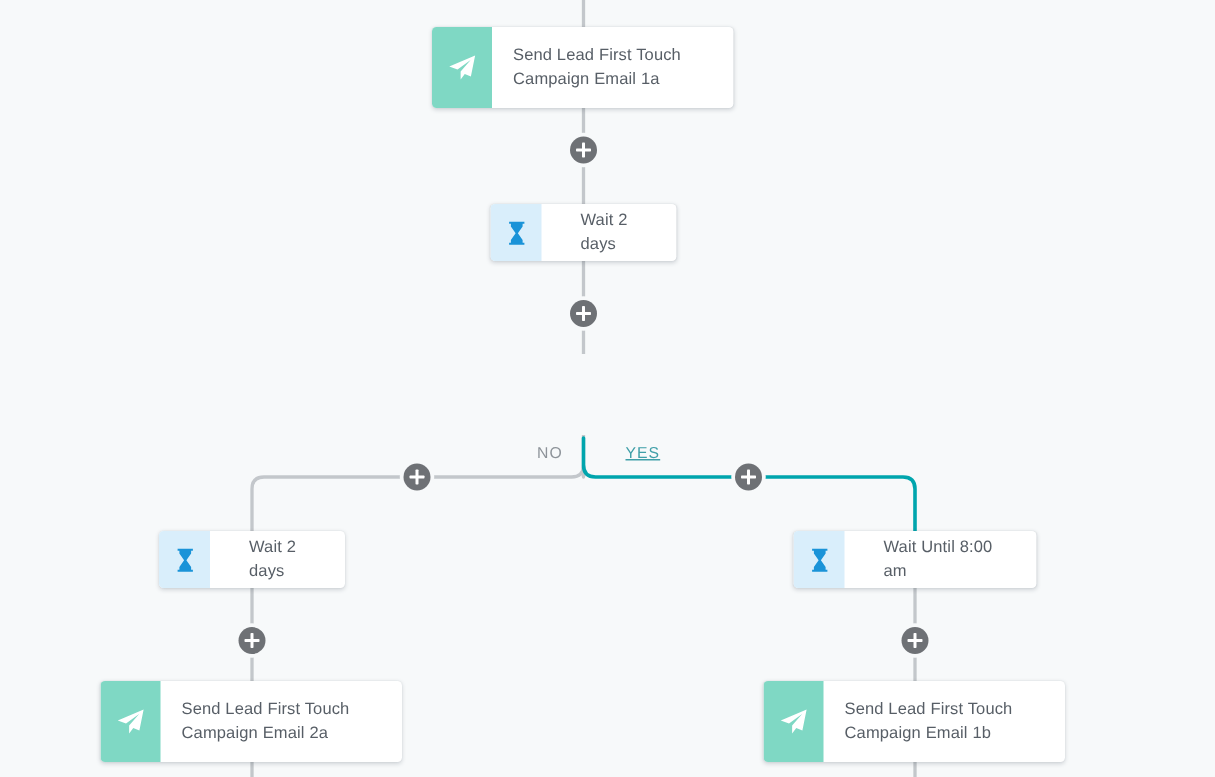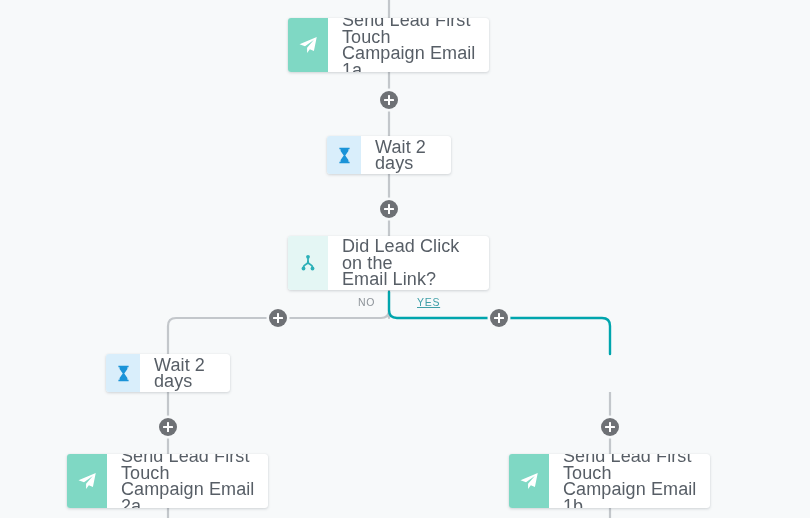--- a/index.html
+++ b/index.html
@@ -44,35 +44,35 @@
     width: 40px;
     display: flex;
     align-items: center;
     justify-content: center;
   }
   .node-label {
     flex: 1 1 auto;
     display: flex;
     align-items: center;
     padding: 0 13px 0 14px;
-    font-size: 18px;
+    font-size: 11px;
     line-height: 16.5px;
     color: #575e66;
     letter-spacing: .1px;
     white-space: pre-line;
   }
 
   
   .tile-send   { background: #7fd8c4; }
   .tile-wait   { background: #d9eefb; }
   .tile-branch { background: #e4f6f4; }
 
   
   .node-2line { height: 54px; }
-  .node-1line { height: 38px; }
+  .node-1line { height: 38px; gap: 12px; }
   .node-1line .node-icon { width: 34px; }
   .node-1line .node-label { padding: 0 16px 0 14px; }
 
   
   .branch-label {
     position: absolute;
     font-size: 10.5px;
     letter-spacing: .7px;
     color: #8d9399;
   }
@@ -140,52 +140,44 @@
     <div class="node-icon tile-wait">
       <svg width="15" height="17" viewBox="0 0 16 20" aria-hidden="true">
         <path d="M2 1 h12 v1.6 h-1.4 v2.1 L8.9 10 l3.7 5.3 v2.1 H14 V19 H2 v-1.6 h1.4 v-2.1 L7.1 10 3.4 4.7 V2.6 H2 Z" fill="#1a93d8"></path>
       </svg>
     </div>
     <div class="node-label">Wait 2 days</div>
   </div>
 
   <div class="plus" style="left:380px; top:200px;"></div>
 
-  <div class="node node-2line" style="left:288px; top:236px; width:201px;">
-    <div class="node-icon tile-branch">
-      <svg width="20" height="20" viewBox="0 0 24 24" aria-hidden="true">
-        <g fill="none" stroke="#2cb0b8" stroke-width="2.1" stroke-linecap="round">
-          <path d="M12 6.6 L12 10.4"></path>
-          <path d="M12 10.4 C12 14.4 6.6 13.4 6.6 17.1"></path>
-          <path d="M12 10.4 C12 14.4 17.4 13.4 17.4 17.1"></path>
-        </g>
-        <circle cx="12" cy="4.6" r="2.3" fill="#2cb0b8"></circle>
-        <circle cx="6.6" cy="18.6" r="2.3" fill="#2cb0b8"></circle>
-        <circle cx="17.4" cy="18.6" r="2.3" fill="#2cb0b8"></circle>
-      </svg>
-    </div>
-    <div class="node-label">Did Lead Click on the
-Email Link?</div>
-  </div>
 
   <div class="branch-label no" style="left:358px; top:296px;">NO</div>
   <div class="branch-label yes" style="left:417px; top:296px;text-decoration:underline;">YES</div>
 
   <div class="plus" style="left:269px; top:309px;"></div>
   <div class="plus" style="left:490px; top:309px;"></div>
 
   <div class="node node-1line" style="left:106px; top:354px; width:124px;">
     <div class="node-icon tile-wait">
       <svg width="15" height="17" viewBox="0 0 16 20" aria-hidden="true">
         <path d="M2 1 h12 v1.6 h-1.4 v2.1 L8.9 10 l3.7 5.3 v2.1 H14 V19 H2 v-1.6 h1.4 v-2.1 L7.1 10 3.4 4.7 V2.6 H2 Z" fill="#1a93d8"></path>
       </svg>
     </div>
     <div class="node-label">Wait 2 days</div>
   </div>
 
+  <div class="node node-1line" style="left:529px; top:354px; width:162px;">
+    <div class="node-icon tile-wait">
+      <svg width="15" height="17" viewBox="0 0 16 20" aria-hidden="true">
+        <path d="M2 1 h12 v1.6 h-1.4 v2.1 L8.9 10 l3.7 5.3 v2.1 H14 V19 H2 v-1.6 h1.4 v-2.1 L7.1 10 3.4 4.7 V2.6 H2 Z" fill="#1a93d8"></path>
+      </svg>
+    </div>
+    <div class="node-label">Wait Until 8:00 am</div>
+  </div>
 
   <div class="plus" style="left:159px; top:418px;"></div>
   <div class="plus" style="left:601px; top:418px;"></div>
 
   <div class="node node-2line" style="left:67px; top:454px; width:201px;">
     <div class="node-icon tile-send">
       <svg width="20" height="20" viewBox="0 0 24 24" aria-hidden="true">
         <path d="M22.5 2.4 L1.8 11.1 L8.4 13.6 L18.9 6.0 L10.9 15.2 L10.9 21.5 L14.2 17.2 L19.1 19.2 Z" fill="#ffffff"></path>
       </svg>
     </div>

